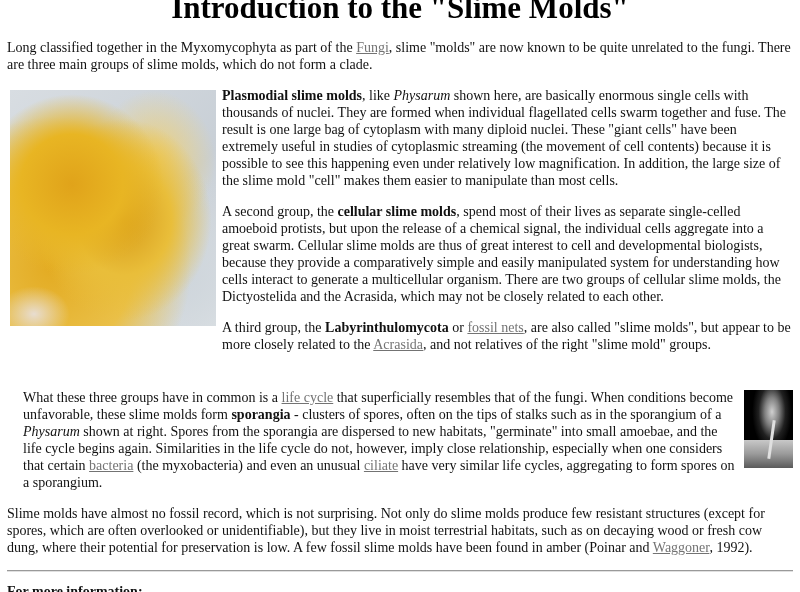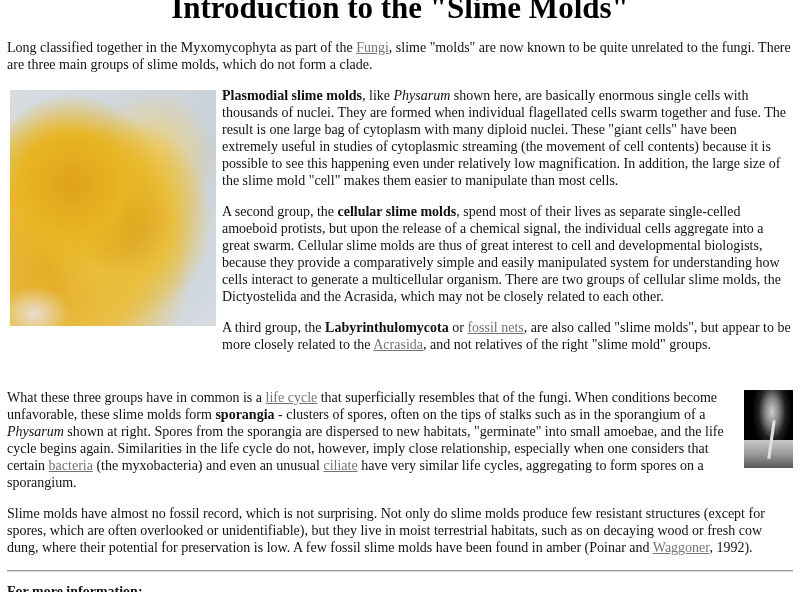--- a/index.html
+++ b/index.html
@@ -40,21 +40,21 @@
         linear-gradient(135deg, #d8dde2 0%, #c8cfd6 60%, #dfe3e6 100%);
       position: relative;
     }
     .plasmodium-img::after {
       content: "";
       position: absolute; left: 0; bottom: 0; width: 60px; height: 40px;
       background: radial-gradient(ellipse at 40% 70%, #e8ddd0 0%, transparent 70%);
     }
     .right-text { overflow: hidden; padding-top: 0; }
     .right-text p { margin-bottom: 14px; }
-    .section2 { position: relative; overflow: hidden; margin-top: 22px; }
+    .section2 { position: relative; overflow: hidden; margin-top: 22px; margin-left: 16px; }
     .sporangium-img {
       float: right;
       width: 56px;
       height: 78px;
       margin: 1px -7px 4px 8px;
       background:
         radial-gradient(ellipse at 50% 28%, #d0d0d0 0%, #808080 18%, #202020 34%, #000 50%),
         #000;
       position: relative;
     }

